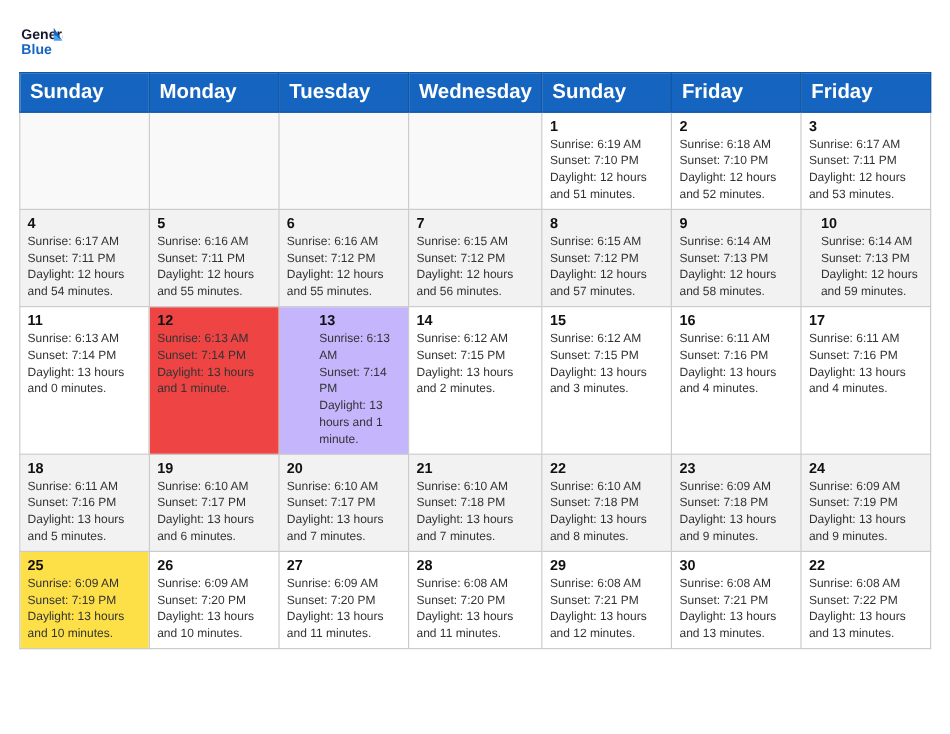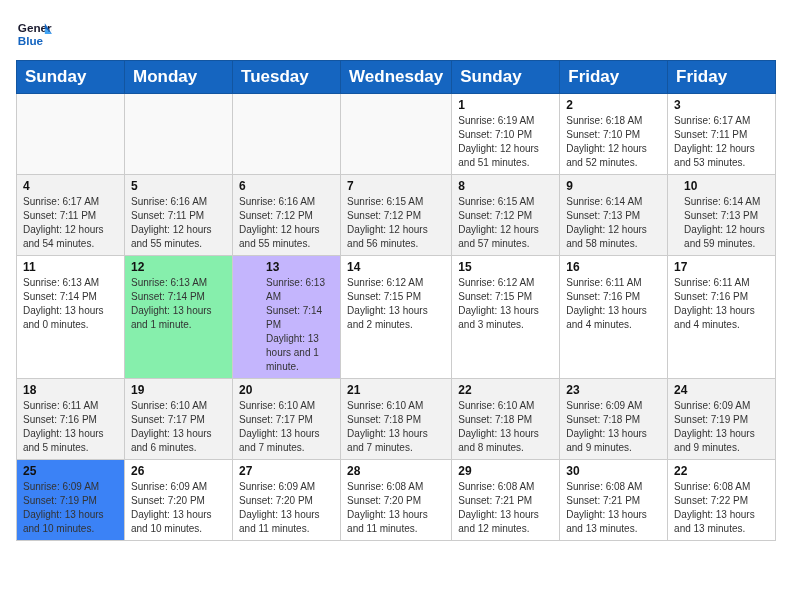--- a/index.html
+++ b/index.html
@@ -164,21 +164,21 @@
         <td style="background: rgb(242, 242, 242); padding-left: 16px;">
           <span class="day-number">10</span>
           <div class="day-info">Sunrise: 6:14 AM<br>Sunset: 7:13 PM<br>Daylight: 12 hours and 59 minutes.</div>
         </td>
       </tr>
       <tr>
         <td style="background: rgb(255, 255, 255);">
           <span class="day-number">11</span>
           <div class="day-info">Sunrise: 6:13 AM<br>Sunset: 7:14 PM<br>Daylight: 13 hours and 0 minutes.</div>
         </td>
-        <td style="background: #86efac;">
+        <td style="background: #ef4444;">
           <span class="day-number">12</span>
           <div class="day-info">Sunrise: 6:13 AM<br>Sunset: 7:14 PM<br>Daylight: 13 hours and 1 minute.</div>
         </td>
         <td style="background: #c4b5fd; padding-left: 33px;">
           <span class="day-number">13</span>
           <div class="day-info">Sunrise: 6:13 AM<br>Sunset: 7:14 PM<br>Daylight: 13 hours and 1 minute.</div>
         </td>
         <td style="background: rgb(255, 255, 255);">
           <span class="day-number">14</span>
           <div class="day-info">Sunrise: 6:12 AM<br>Sunset: 7:15 PM<br>Daylight: 13 hours and 2 minutes.</div>
@@ -220,21 +220,21 @@
         <td style="background: rgb(242, 242, 242);">
           <span class="day-number">23</span>
           <div class="day-info">Sunrise: 6:09 AM<br>Sunset: 7:18 PM<br>Daylight: 13 hours and 9 minutes.</div>
         </td>
         <td style="background: rgb(242, 242, 242);">
           <span class="day-number">24</span>
           <div class="day-info">Sunrise: 6:09 AM<br>Sunset: 7:19 PM<br>Daylight: 13 hours and 9 minutes.</div>
         </td>
       </tr>
       <tr>
-        <td style="background: #3b82f6;">
+        <td style="background: #fde047;">
           <span class="day-number">25</span>
           <div class="day-info">Sunrise: 6:09 AM<br>Sunset: 7:19 PM<br>Daylight: 13 hours and 10 minutes.</div>
         </td>
         <td style="background: rgb(255, 255, 255);">
           <span class="day-number">26</span>
           <div class="day-info">Sunrise: 6:09 AM<br>Sunset: 7:20 PM<br>Daylight: 13 hours and 10 minutes.</div>
         </td>
         <td style="background: rgb(255, 255, 255);">
           <span class="day-number">27</span>
           <div class="day-info">Sunrise: 6:09 AM<br>Sunset: 7:20 PM<br>Daylight: 13 hours and 11 minutes.</div>

